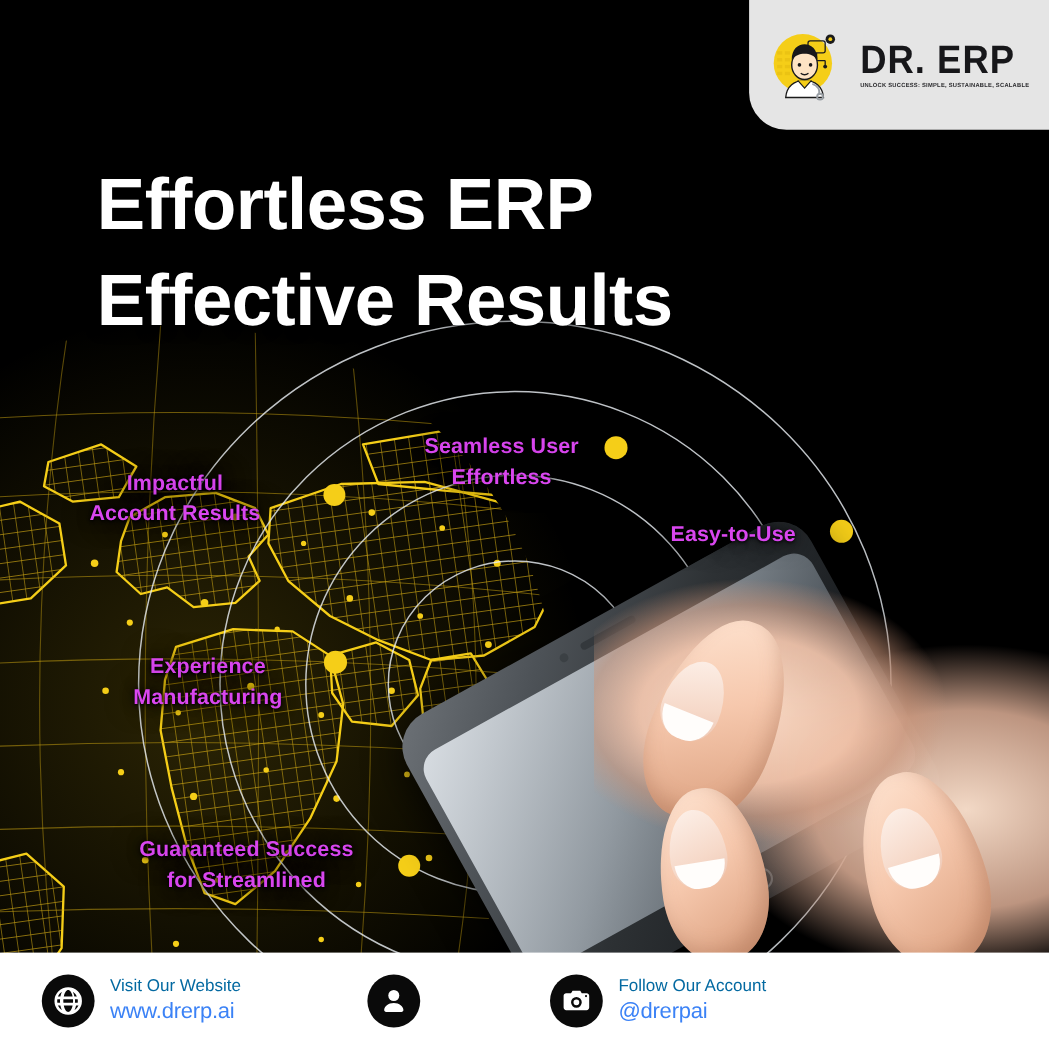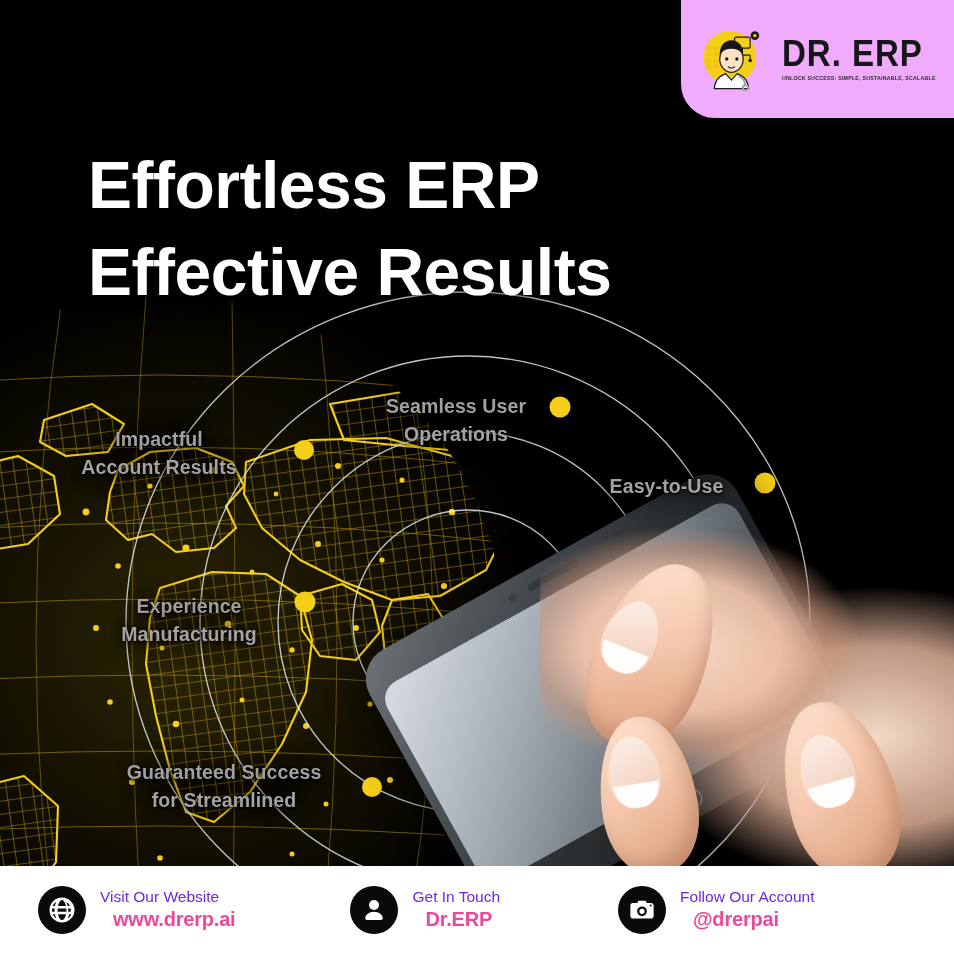--- a/index.html
+++ b/index.html
@@ -5,21 +5,21 @@
   html,body{margin:0;padding:0;background:#000;}
   *{box-sizing:border-box;}
   #poster{
     position:relative;width:954px;height:954px;overflow:hidden;
     background:#000;font-family:"Liberation Sans",sans-serif;
   }
 
   
   .logo-badge{
     position:absolute;top:0;left:681px;width:273px;height:118px;
-    background:#f0abfc;border-bottom-left-radius:34px;border-bottom-right-radius:0;
+    background:#e5e5e5;border-bottom-left-radius:34px;border-bottom-right-radius:0;
     display:flex;align-items:center;justify-content:center;gap:10px;
     box-shadow:0 2px 10px rgba(0,0,0,.35);z-index:40;
   }
   .logo-mark{position:relative;width:78px;height:72px;flex:0 0 auto;}
   .logo-text-wrap{display:flex;flex-direction:column;align-items:flex-start;}
   .logo-word{
     font-family:"Liberation Sans",sans-serif;font-weight:700;font-size:36px;
     letter-spacing:1px;color:#17171a;line-height:.95;
     transform:scaleX(.92);transform-origin:left center;white-space:nowrap;
   }
@@ -80,40 +80,40 @@
   }
   .phone-cam{position:absolute;left:40%;top:14px;width:8px;height:8px;border-radius:50%;background:#3b4044;}
   .phone-home{
     position:absolute;left:50%;bottom:7px;width:26px;height:26px;border-radius:50%;
     border:2px solid #44494d;transform:translateX(-50%);
   }
   .phone-btn{position:absolute;width:20px;height:20px;border-radius:50%;border:2px solid #4a4f53;bottom:9px;}
 
   
   .feat{
-    position:absolute;z-index:25;color:#a3a3a3;font-weight:700;font-size:19.5px;
+    position:absolute;z-index:25;color:#d946ef;font-weight:700;font-size:19.5px;
     line-height:1.46;letter-spacing:.1px;text-align:center;white-space:nowrap;
     text-shadow:0 0 12px rgba(0,0,0,.95),0 0 26px rgba(0,0,0,.8),0 1px 3px rgba(0,0,0,1);
   }
   .feat span{display:block;}
 
   
   .footer{
     position:absolute;left:0;bottom:0;width:954px;height:88px;background:#ffffff;
     display:flex;align-items:center;z-index:50;
   }
   .fitem{display:flex;align-items:center;gap:14px;}
   .ficon{
     width:48px;height:48px;border-radius:50%;background:#0a0a0a;flex:0 0 auto;
     display:flex;align-items:center;justify-content:center;
   }
   .ficon svg{width:30px;height:30px;fill:#fff;}
   .ftext{display:flex;flex-direction:column;line-height:1.22;}
-  .flabel{font-size:15.5px;color:#6d28d9;font-weight:400;}
-  .fvalue{font-size:20px;color:#ec4899;font-weight:700;letter-spacing:-.2px;margin-left:13px;}
+  .flabel{font-size:15.5px;color:#0369a1;font-weight:400;}
+  .fvalue{font-size:20px;color:#3b82f6;font-weight:400;letter-spacing:-.2px;}
 </style>
 </head>
 <body>
 
 <div id="poster">
 
   <svg id="art" viewBox="0 0 954 954" preserveAspectRatio="none" aria-hidden="true">
     <defs>
       <clipPath id="globeClip">
           <circle cx="160" cy="640" r="345"></circle>
@@ -256,21 +256,21 @@
   <div class="finger" style="z-index:13;left:786px;top:700px;width:108px;height:180px;transform:rotate(-16deg);"></div>
   <div class="nail" style="z-index:14;left:800px;top:734px;width:54px;height:74px;transform:rotate(-16deg);"></div>
 
   <h1 class="headline">
     <span>Effortless ERP</span>
     <span>Effective Results</span>
   </h1>
 
   <div class="feat" style="left:386px;top:392px;">
     <span>Seamless User</span>
-    <span>Operations</span>
+    <span>Effortless</span>
   </div>
 
   <div class="feat" style="left:64px;top:425px;width:190px;">
     <span>Impactful</span>
     <span>Account Results</span>
   </div>
 
   <div class="feat" style="left:599px;top:472px;width:135px;">
     <span>Easy-to-Use</span>
   </div>
@@ -337,24 +337,20 @@
       </span>
     </div>
 
     <div class="fitem" style="margin-left:115px;">
       <span class="ficon">
         <svg viewBox="0 0 24 24">
             <circle cx="12" cy="8" r="4"></circle>
             <path d="M12 13.4c-4 0-7 2.4-7 5.2 0 .8.6 1.4 1.4 1.4h11.2c.8 0 1.4-.6 1.4-1.4 0-2.8-3-5.2-7-5.2z"></path>
           </svg>
       </span>
-      <span class="ftext">
-        <span class="flabel">Get In Touch</span>
-        <span class="fvalue">Dr.ERP</span>
-      </span>
     </div>
 
     <div class="fitem" style="margin-left:118px;">
       <span class="ficon">
         <svg viewBox="0 0 24 24">
             <path d="M9.2 4.5l-1.1 1.8H4.6C3.5 6.3 2.7 7.1 2.7 8.2v8.6c0 1.1.8 1.9 1.9 1.9h14.8c1.1 0 1.9-.8 1.9-1.9V8.2c0-1.1-.8-1.9-1.9-1.9h-3.5l-1.1-1.8H9.2zM19 7.6a.8.8 0 1 1 0 1.6.8.8 0 0 1 0-1.6zm-7 1.5a3.9 3.9 0 1 1 0 7.8 3.9 3.9 0 0 1 0-7.8zm0 1.8a2.1 2.1 0 1 0 0 4.2 2.1 2.1 0 0 0 0-4.2z"></path>
           </svg>
       </span>
       <span class="ftext">
         <span class="flabel">Follow Our Account</span>

